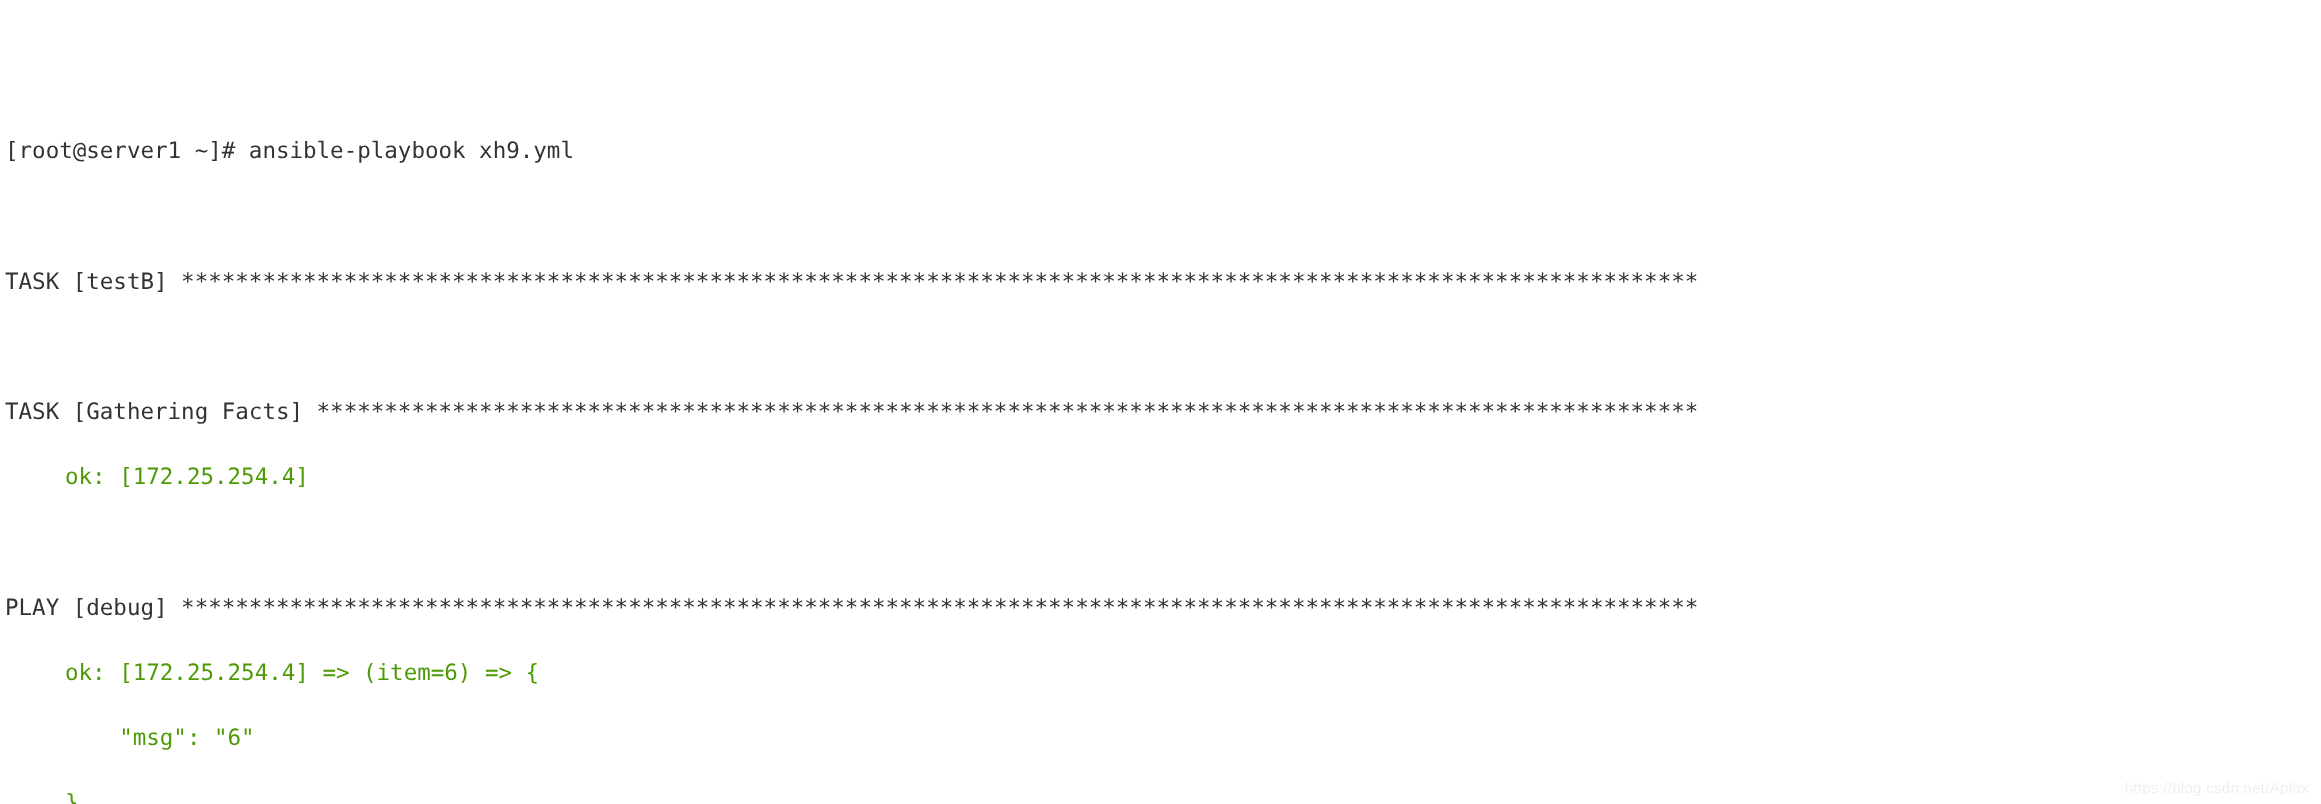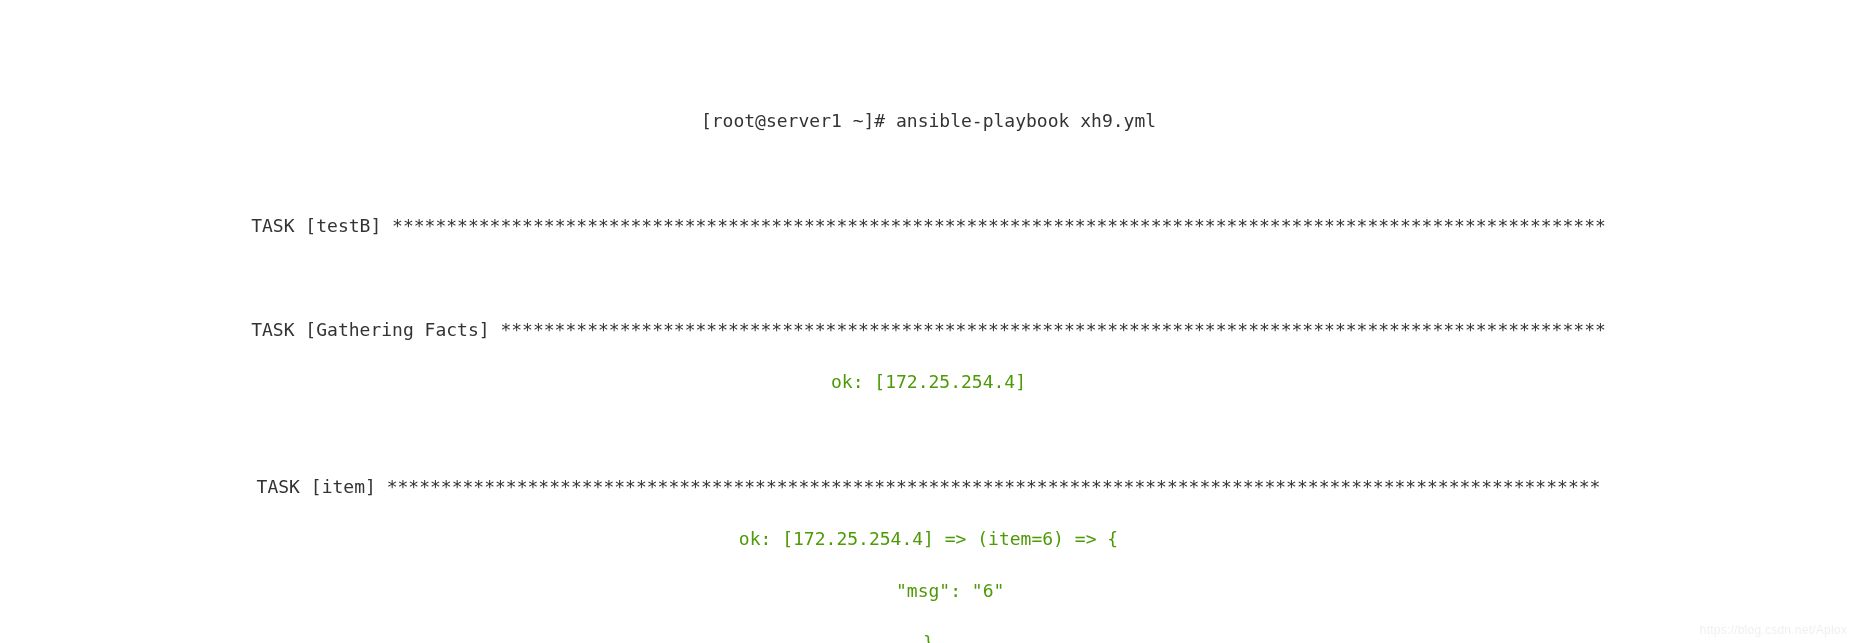--- a/index.html
+++ b/index.html
@@ -6,22 +6,22 @@
     margin: 0;
     padding: 4px;
     background: #ffffff;
     font-family: "DejaVu Sans Mono", "Liberation Mono", Consolas, monospace;
     font-size: 18px;
     line-height: 1.45;
     color: #333333;
     white-space: pre;
     overflow: hidden;
   }
-  .line { white-space: pre; text-align: center; }
-  .green { color: #4e9a06; }
+  .line { white-space: pre; }
+  .green { color: #4e9a06; margin-left: 48px; }
   .sep { letter-spacing: 0; }
   .watermark {
     position: fixed;
     bottom: 4px;
     right: 10px;
     font-size: 12px;
     color: rgba(0,0,0,0.07);
     font-family: sans-serif;
     letter-spacing: 0.02em;
   }
@@ -31,21 +31,21 @@
 
 
 
 <div class="line"><span>[root@server1 ~]# ansible-playbook xh9.yml</span></div>
 <div class="line"> </div>
 <div class="line"><span>TASK [testB] </span><span class="sep">****************************************************************************************************************</span></div>
 <div class="line"> </div>
 <div class="line"><span>TASK [Gathering Facts] </span><span class="sep">******************************************************************************************************</span></div>
 <div class="line green">ok: [172.25.254.4]</div>
 <div class="line"> </div>
-<div class="line"><span>TASK [item] </span><span class="sep">****************************************************************************************************************</span></div>
+<div class="line"><span>PLAY [debug] </span><span class="sep">****************************************************************************************************************</span></div>
 <div class="line green">ok: [172.25.254.4] =&gt; (item=6) =&gt; {</div>
 <div class="line green">    "msg": "6"</div>
 <div class="line green">}</div>
 
 
 
 
 
 
 

